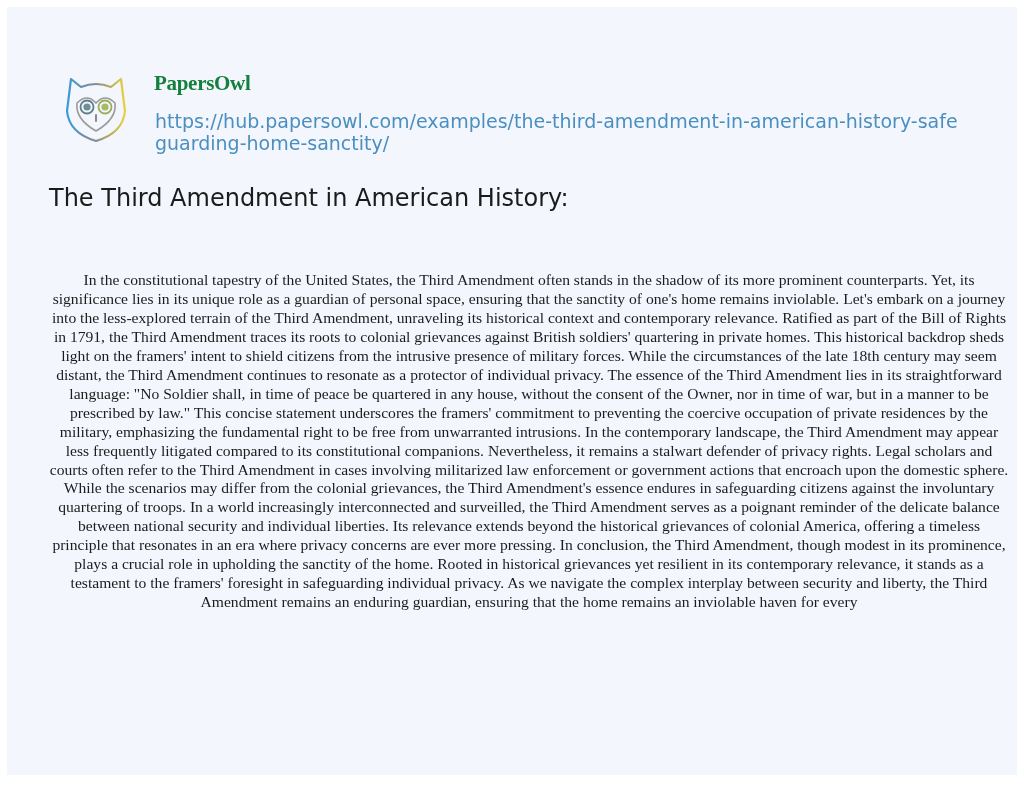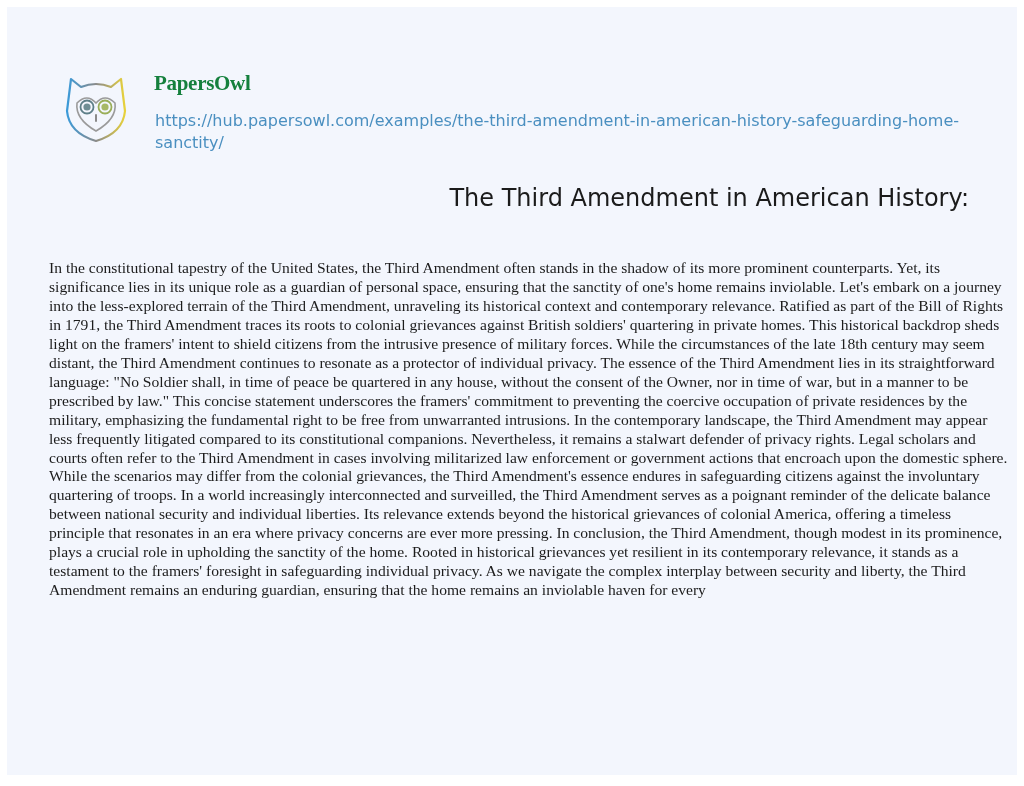--- a/index.html
+++ b/index.html
@@ -44,49 +44,48 @@
     letter-spacing: -0.3px;
     line-height: 40px;
     white-space: nowrap;
   }
   .source-url {
     position: absolute;
     left: 98px;
     top: 47px;
     width: 810px;
     font-family: "DejaVu Sans", sans-serif;
-    font-size: 16px;
+    font-size: 19px;
     line-height: 22px;
     color: #4a8fc0;
     word-break: break-all;
   }
   .title {
     position: absolute;
     left: 42px;
     top: 175px;
     width: 920px;
     font-family: "DejaVu Sans", sans-serif;
     font-weight: normal;
     font-size: 24px;
     line-height: 32px;
     color: #1b1b1b;
     margin: 0;
-    text-align: right;
   }
   .body-text {
     position: absolute;
     left: 42px;
-    top: 252px;
+    top: 264px;
     width: 960px;
     font-family: "Liberation Serif", serif;
     font-size: 15.6px;
     line-height: 18.95px;
     color: #1c1c1c;
     margin: 0;
-    text-align: left;
+    text-align: center;
   }
 </style>
 </head>
 <body>
 
 <div class="card">
 
   <div class="header">
     <div class="logo">
       <svg width="78" height="78" viewBox="0 0 78 78">

